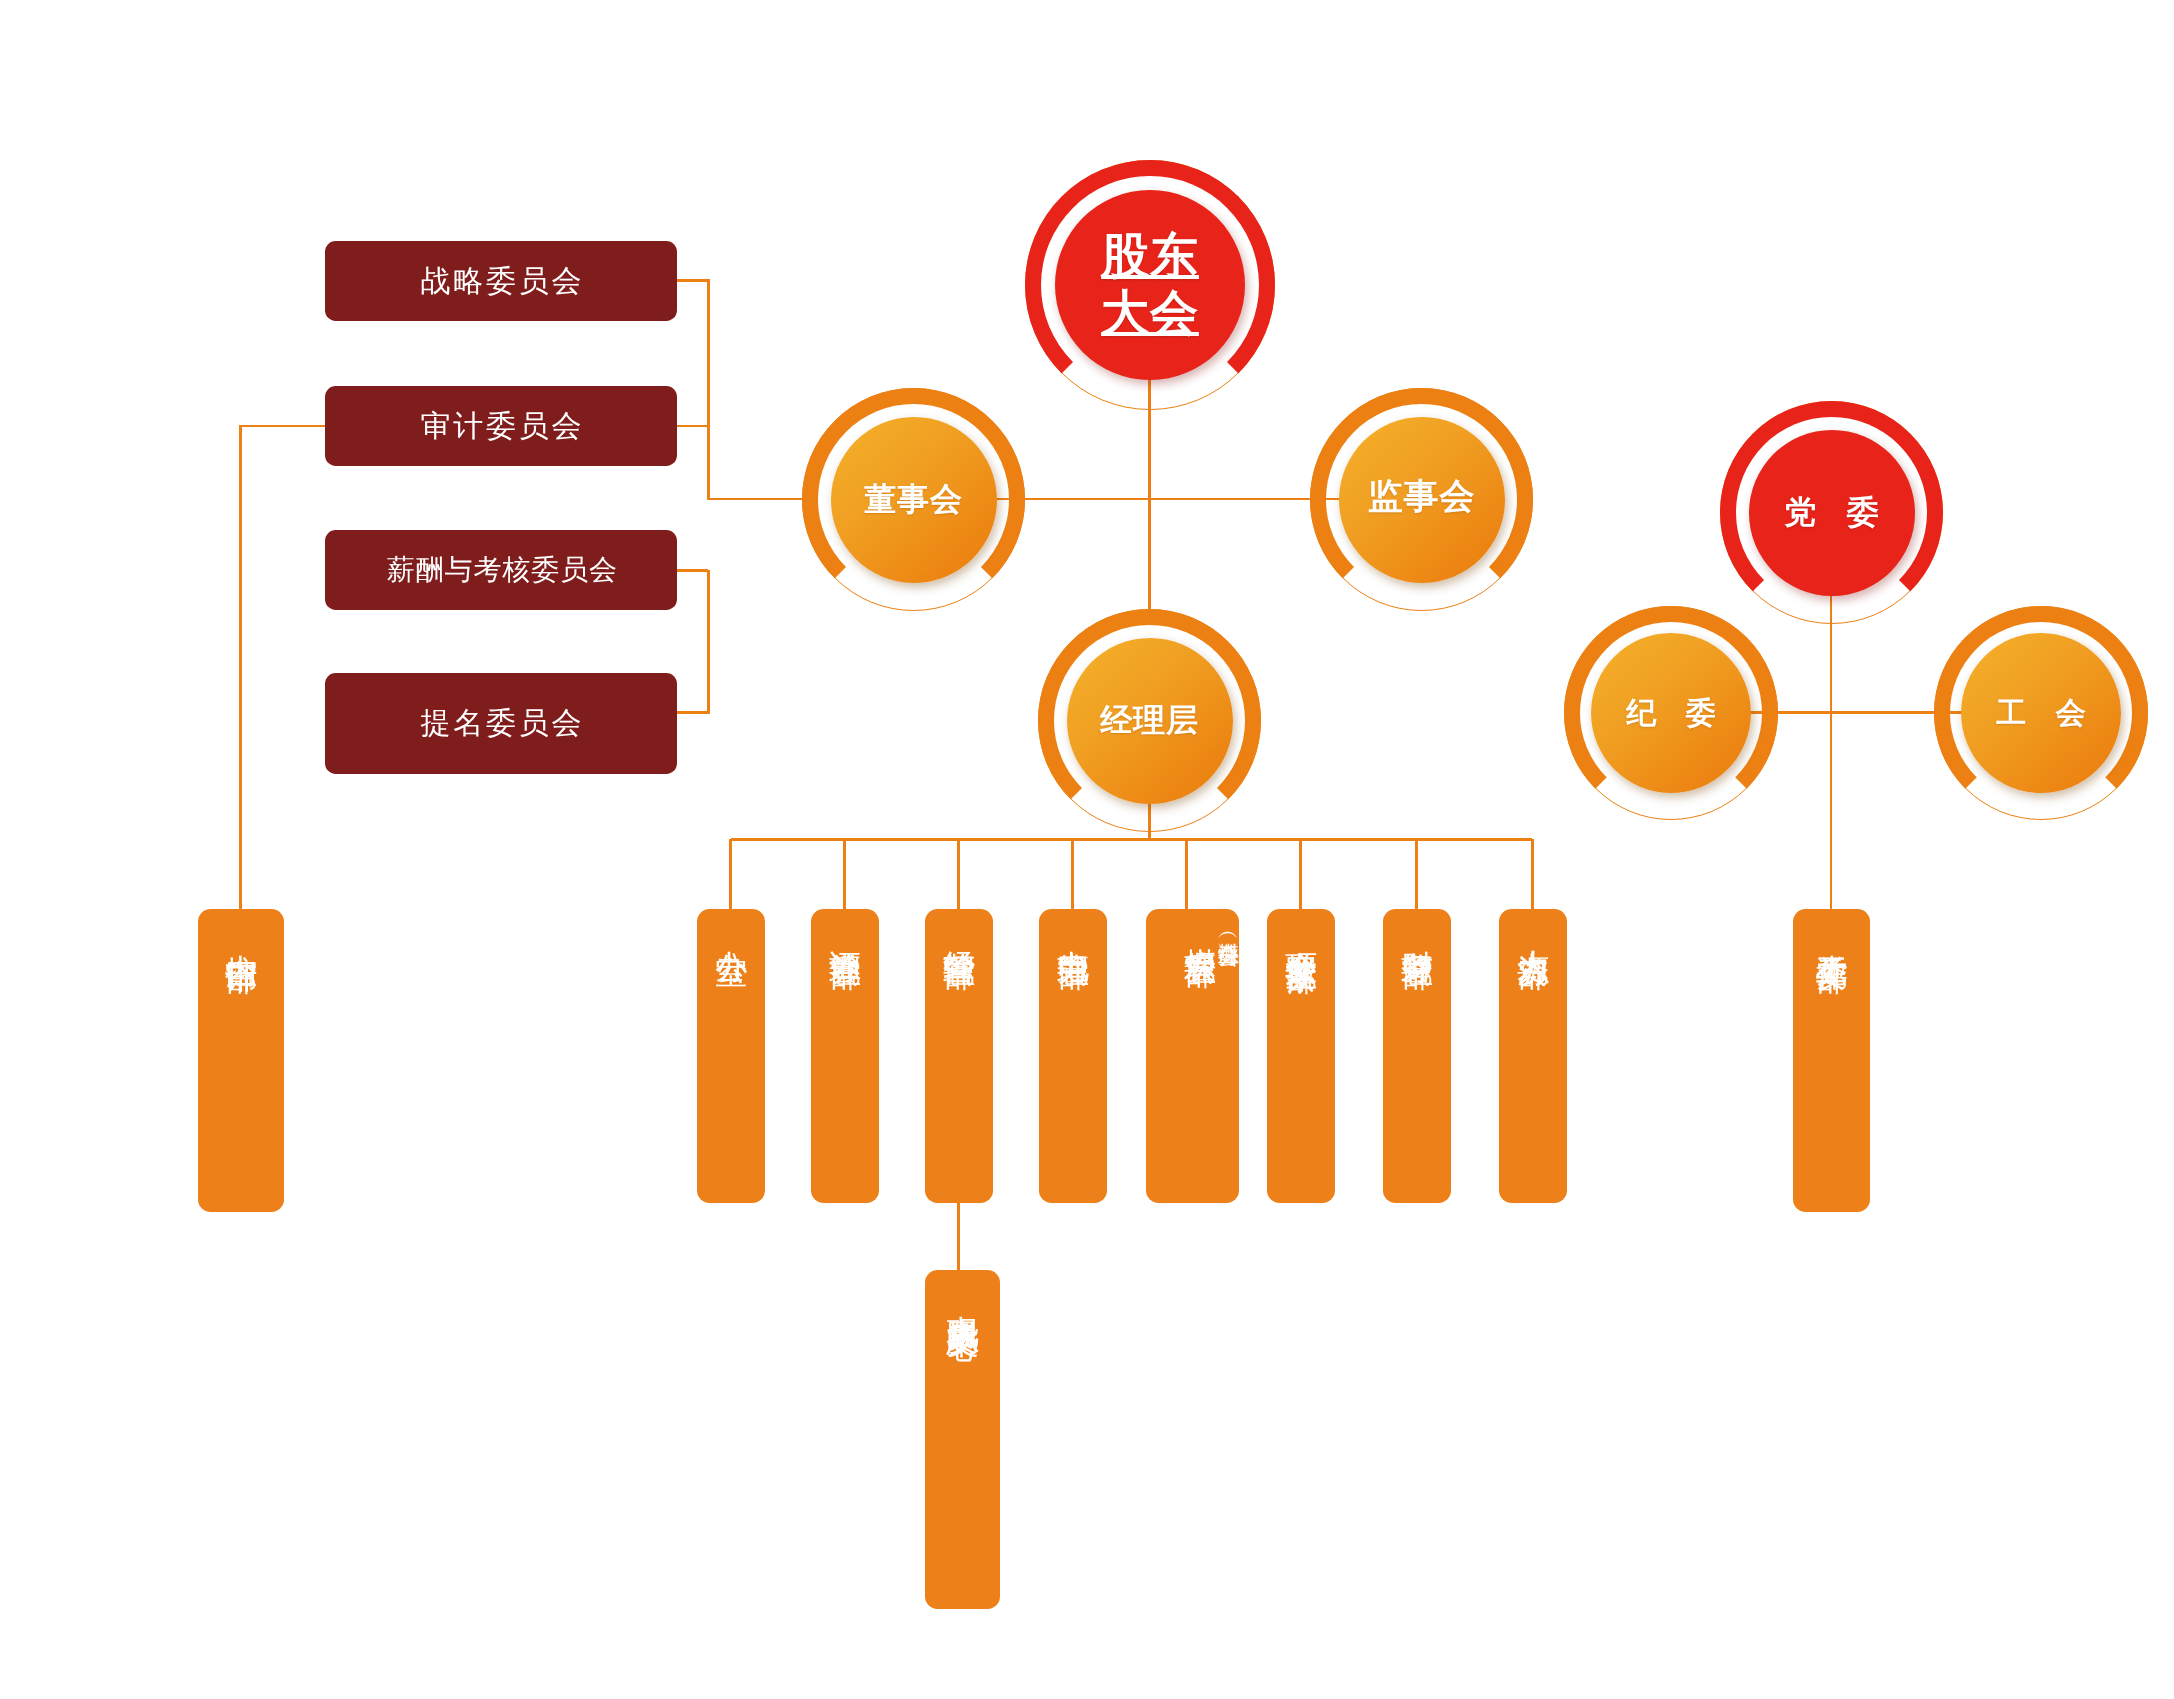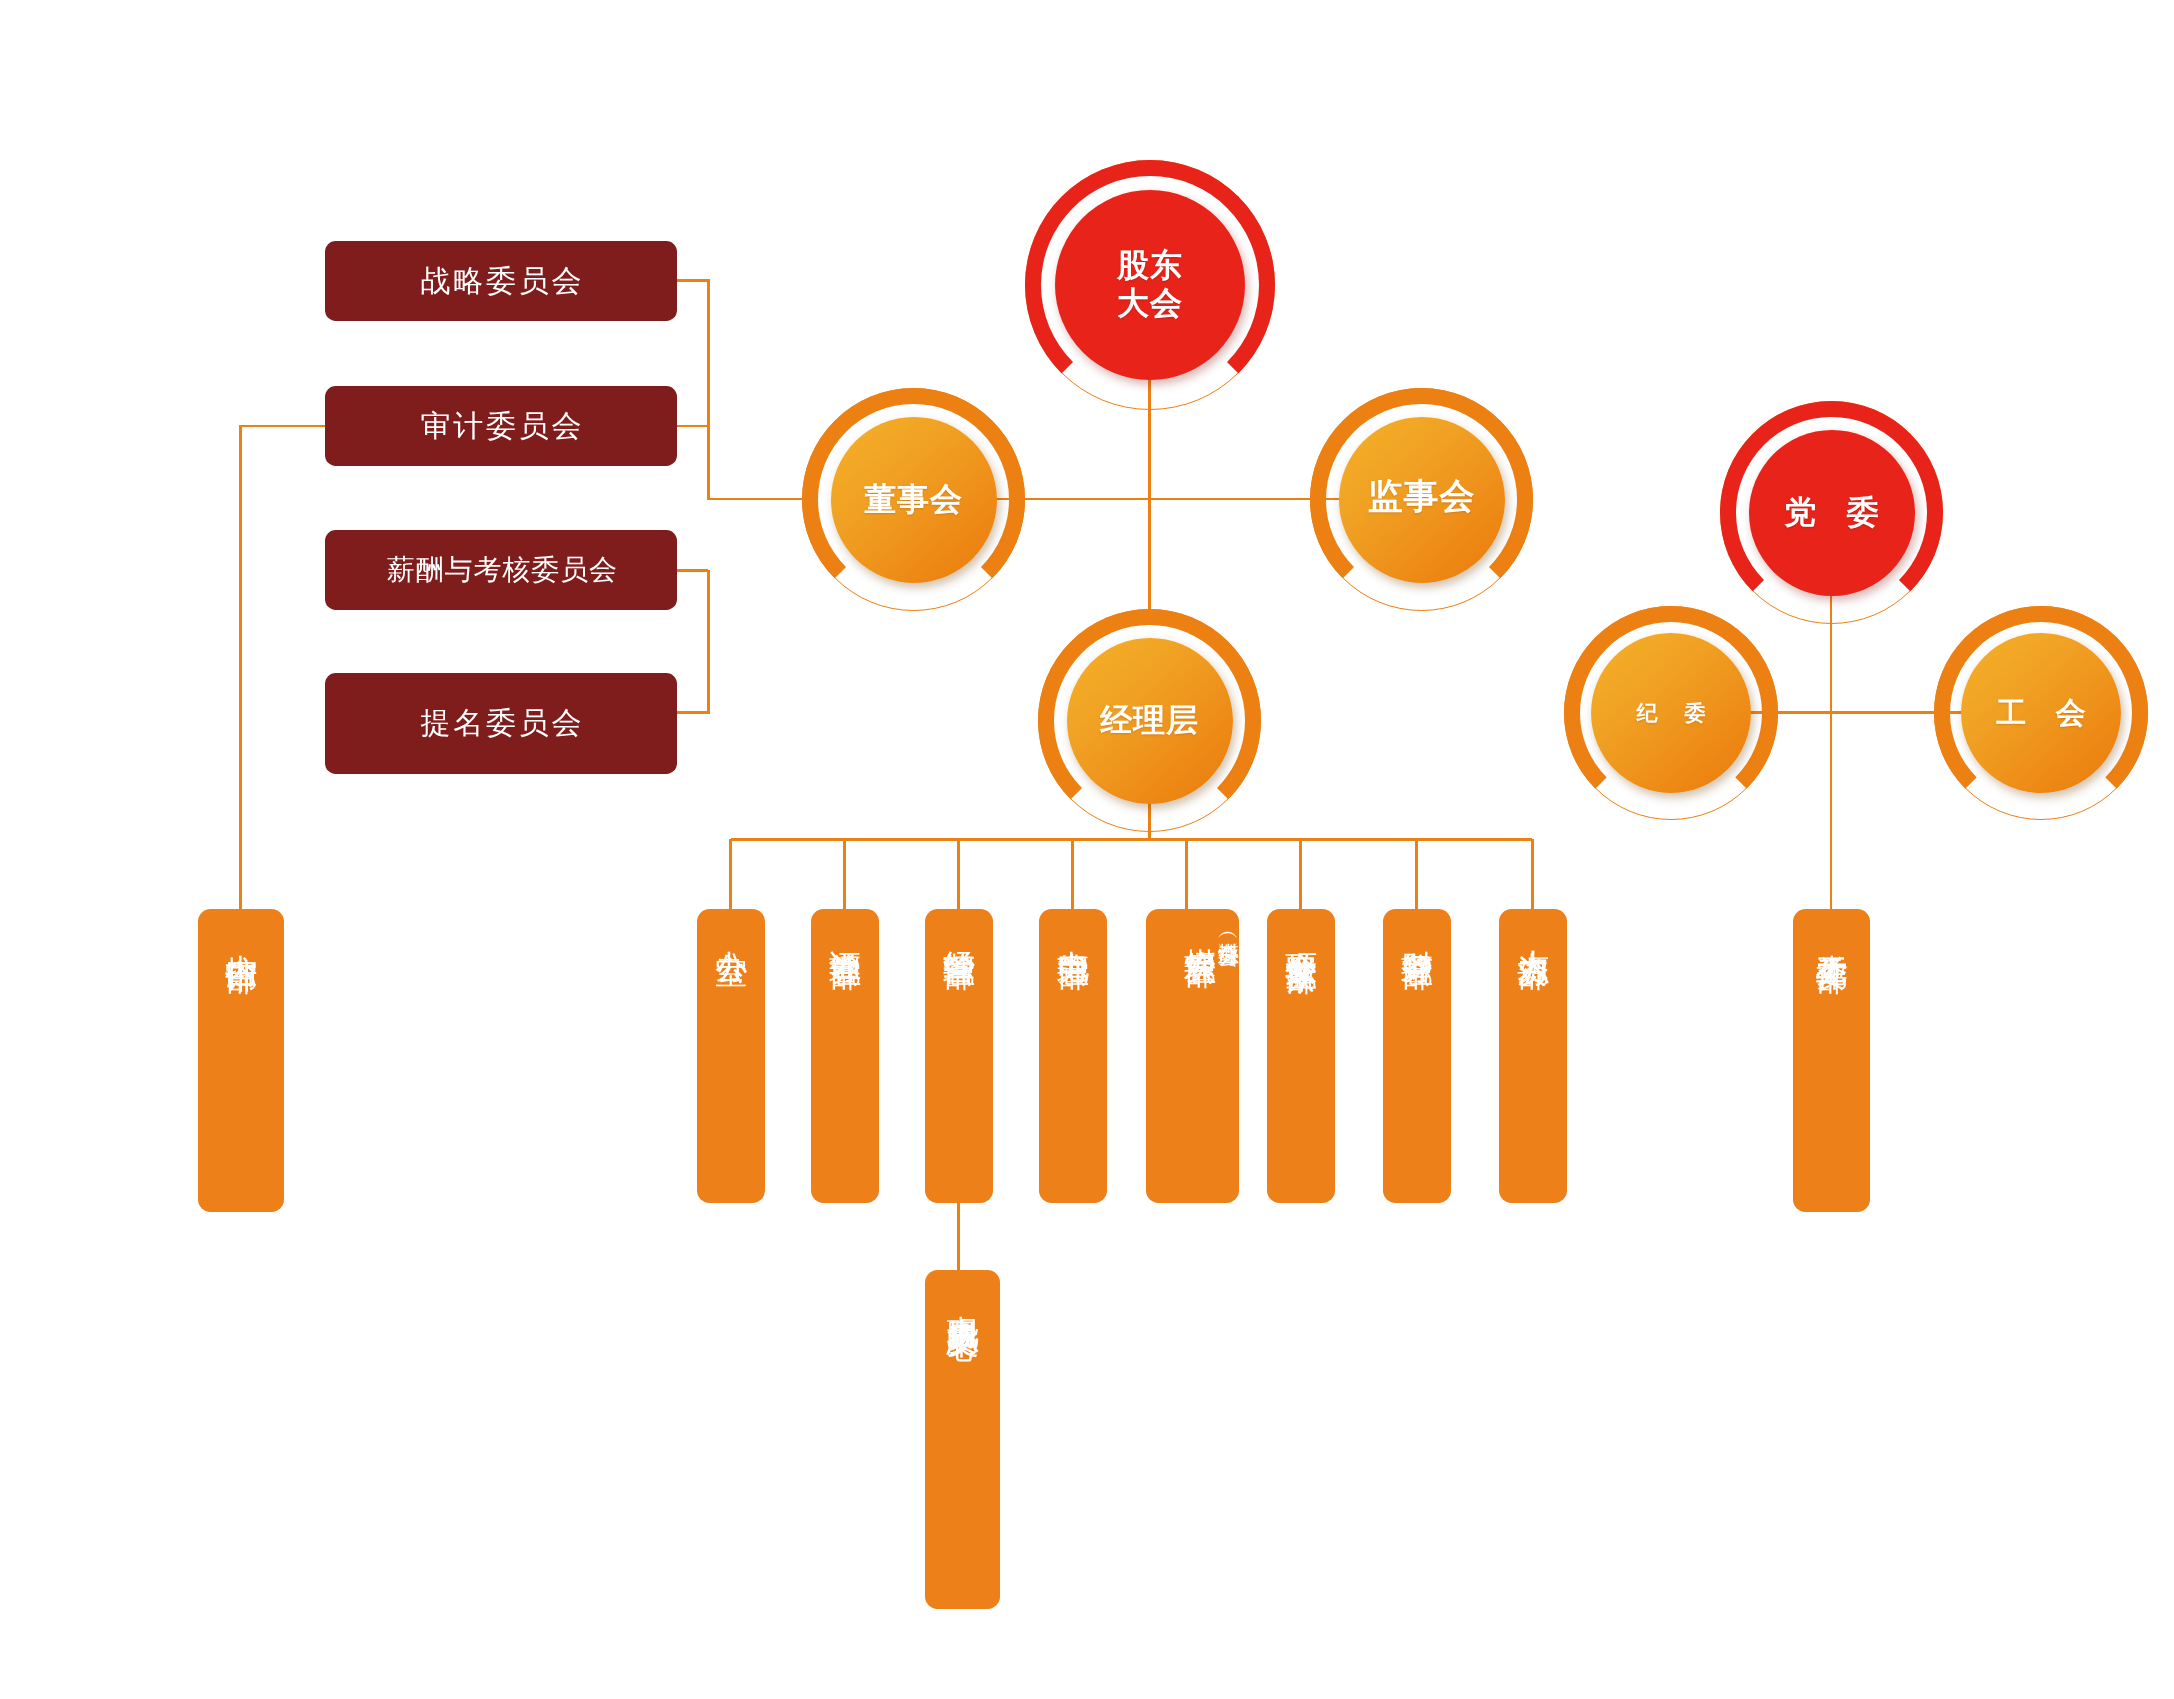--- a/index.html
+++ b/index.html
@@ -142,21 +142,21 @@
       <path d="M2055,610 L2055,800"></path>
       <path d="M1880,800 L2290,800"></path>
       <path d="M2055,800 L2055,1020"></path>
     </g>
   </svg>
 
   <div class="node red" style="left:1025px; top:160px; width:250px; height:250px;">
     <div class="ring-thin"></div>
     <div class="arc"></div>
     <div class="inner" style="left:30px; top:30px; right:30px; bottom:30px;">
-      <div class="label" style="font-size:32px;">股东
+      <div class="label" style="font-size:48px;text-decoration:underline;">股东
 大会</div>
     </div>
   </div>
 
   <div class="node" style="left:802px; top:388px; width:223px; height:223px;">
     <div class="ring-thin"></div>
     <div class="arc"></div>
     <div class="inner" style="left:28.5px; top:28.5px; right:28.5px; bottom:28.5px;">
       <div class="label" style="font-size:32px;">董事会</div>
     </div>
@@ -183,21 +183,21 @@
     <div class="arc"></div>
     <div class="inner" style="left:28.5px; top:28.5px; right:28.5px; bottom:28.5px;">
       <div class="label wide" style="font-size:32px;text-align:center;">党 委</div>
     </div>
   </div>
 
   <div class="node" style="left:1564px; top:606px; width:214px; height:214px;">
     <div class="ring-thin"></div>
     <div class="arc"></div>
     <div class="inner" style="left:27px; top:27px; right:27px; bottom:27px;">
-      <div class="label wide" style="font-size:21px;">纪 委</div>
+      <div class="label wide" style="font-size:30px;">纪 委</div>
     </div>
   </div>
 
   <div class="node" style="left:1934px; top:606px; width:214px; height:214px;">
     <div class="ring-thin"></div>
     <div class="arc"></div>
     <div class="inner" style="left:27px; top:27px; right:27px; bottom:27px;justify-content:center;">
       <div class="label wide" style="font-size:30px;">工 会</div>
     </div>
   </div>

